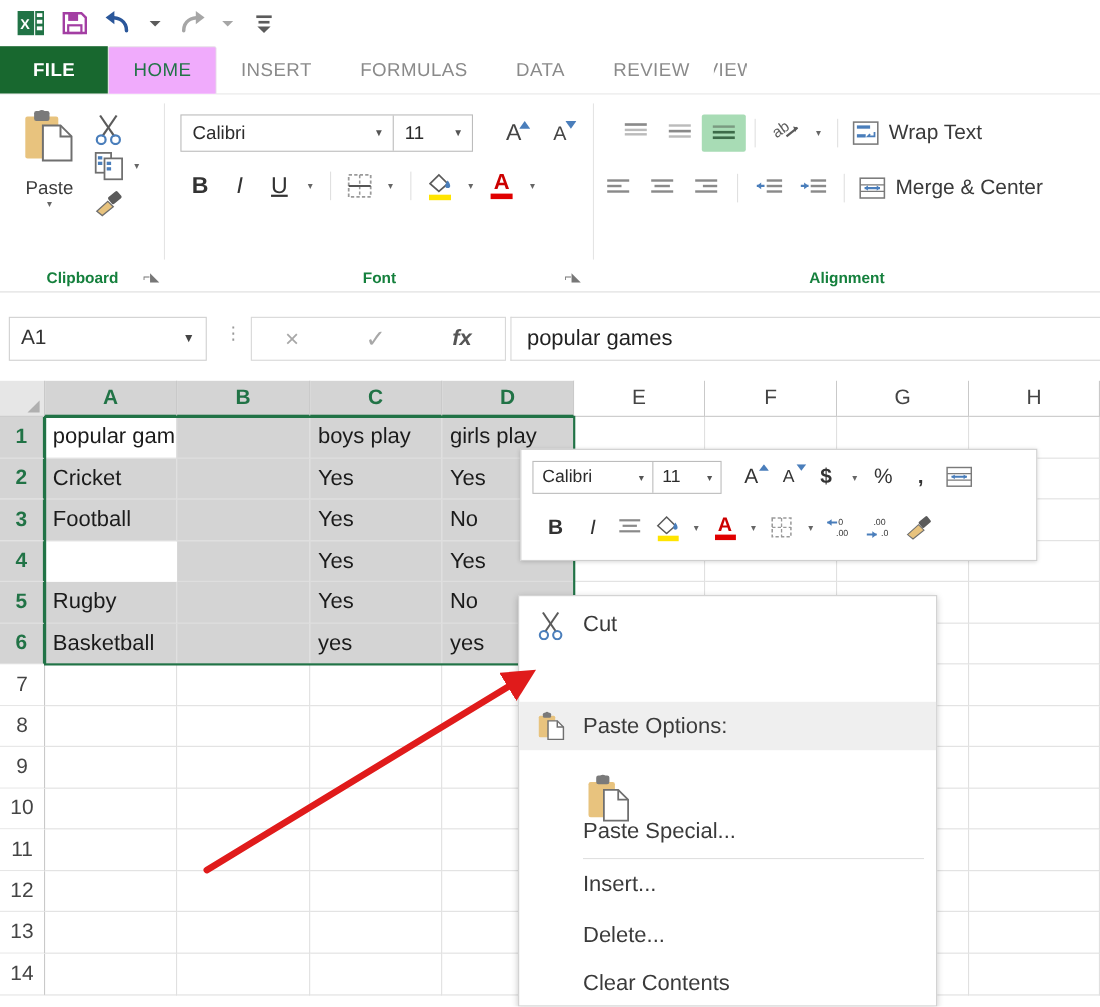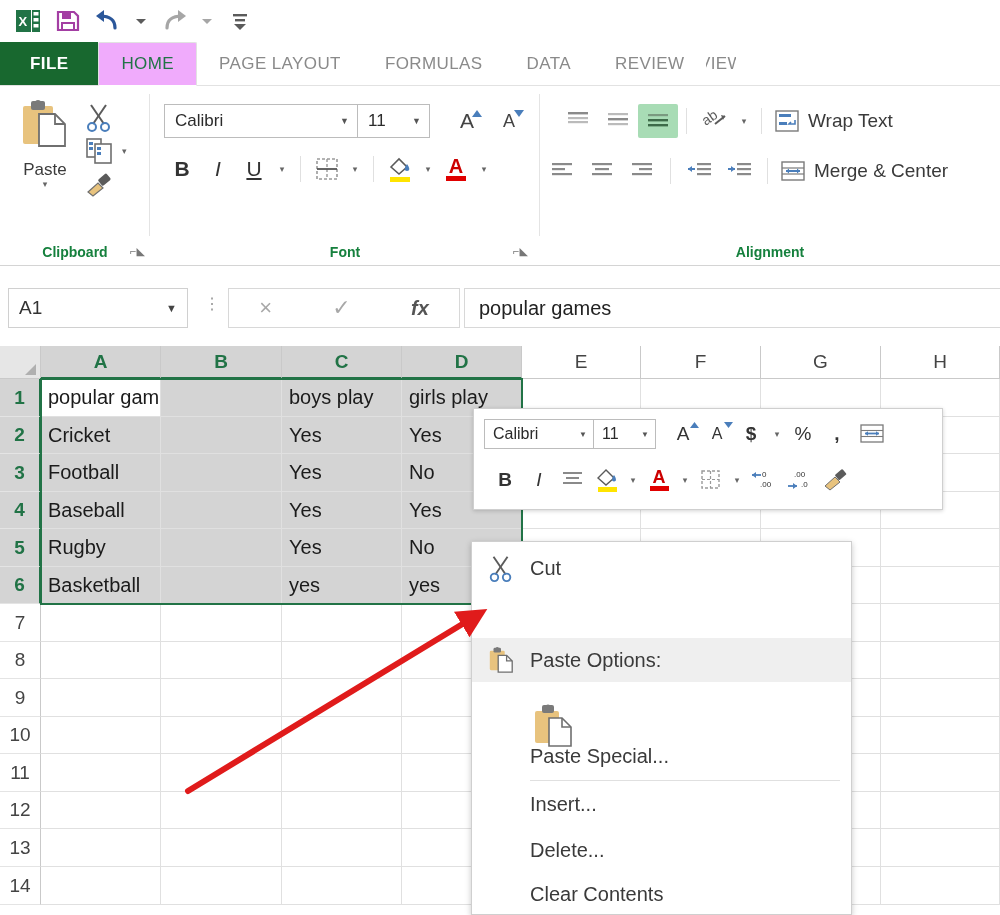--- a/index.html
+++ b/index.html
@@ -197,21 +197,21 @@
         <rect x="3" y="3" width="14" height="2.4" fill="#5b5b5b"></rect>
         <rect x="5" y="8" width="10" height="2.4" fill="#5b5b5b"></rect>
         <path d="M4 13 L16 13 L10 19 Z" fill="#5b5b5b"></path>
       </svg>
     </div>
   </div>
 
   <div class="tabstrip">
     <div class="tab file">FILE</div>
     <div class="tab active">HOME</div>
-    <div class="tab">PAGE LAYOUT</div>
+    <div class="tab">INSERT</div>
     <div class="tab">FORMULAS</div>
     <div class="tab">DATA</div>
     <div class="tab">REVIEW</div>
     <div class="tab" style="padding:0 14px;overflow:hidden;width:30px">VIEW</div>
   </div>
 
   <div class="ribbon">
 
     <div class="rgroup" id="grp-clipboard">
       <div class="paste-btn">
@@ -488,21 +488,20 @@
 
     <div class="cell selbg" style="left:41px;top:108px;width:120px;height:38px">Football</div>
     <div class="cell selbg" style="left:161px;top:108px;width:121px;height:38px"></div>
     <div class="cell selbg" style="left:282px;top:108px;width:120px;height:38px">Yes</div>
     <div class="cell selbg" style="left:402px;top:108px;width:120px;height:38px">No</div>
     <div class="cell" style="left:522px;top:108px;width:119px;height:38px"></div>
     <div class="cell" style="left:641px;top:108px;width:120px;height:38px"></div>
     <div class="cell" style="left:761px;top:108px;width:120px;height:38px"></div>
     <div class="cell" style="left:881px;top:108px;width:119px;height:38px"></div>
 
-    <div class="cell selbg" style="left:41px;top:146px;width:120px;height:37px">Baseball</div>
     <div class="cell selbg" style="left:161px;top:146px;width:121px;height:37px"></div>
     <div class="cell selbg" style="left:282px;top:146px;width:120px;height:37px">Yes</div>
     <div class="cell selbg" style="left:402px;top:146px;width:120px;height:37px">Yes</div>
     <div class="cell" style="left:522px;top:146px;width:119px;height:37px"></div>
     <div class="cell" style="left:641px;top:146px;width:120px;height:37px"></div>
     <div class="cell" style="left:761px;top:146px;width:120px;height:37px"></div>
     <div class="cell" style="left:881px;top:146px;width:119px;height:37px"></div>
 
     <div class="cell selbg" style="left:41px;top:183px;width:120px;height:38px">Rugby</div>
     <div class="cell selbg" style="left:161px;top:183px;width:121px;height:38px"></div>

